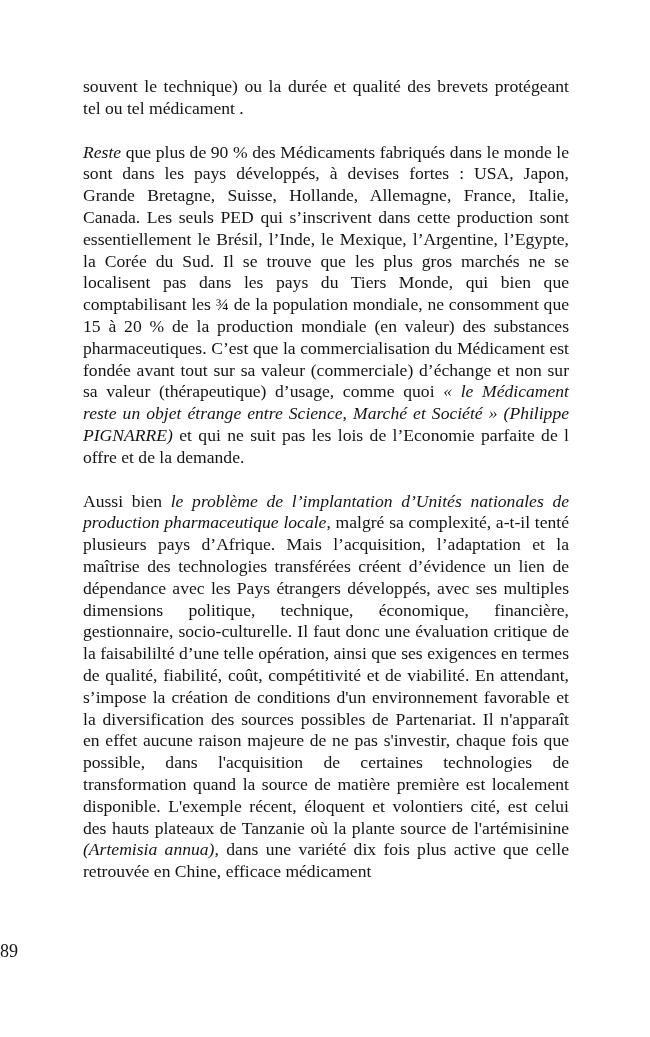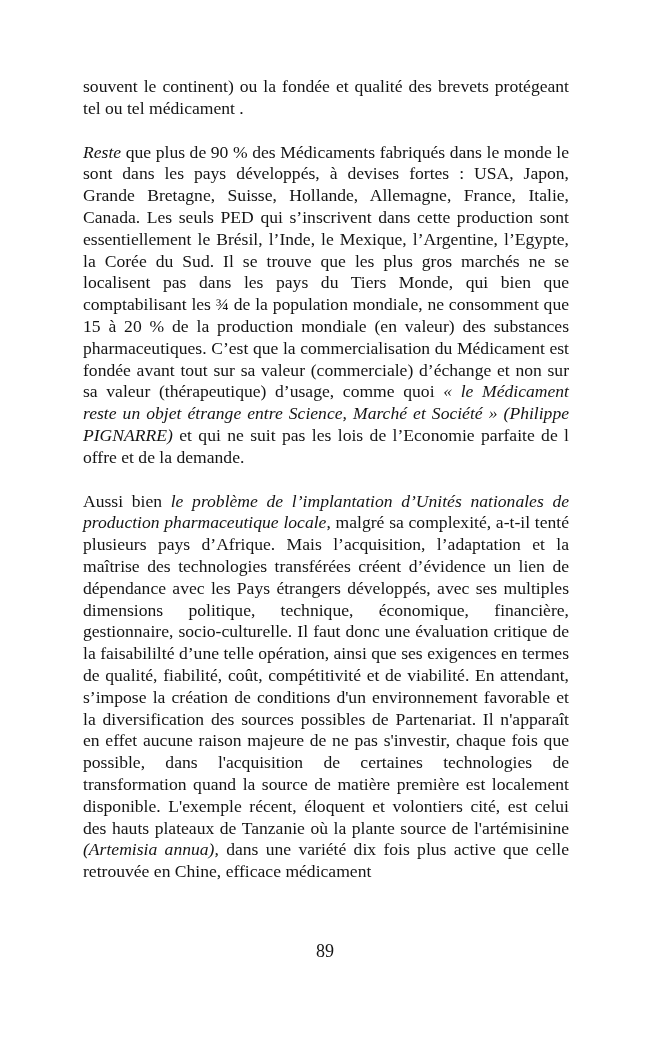--- a/index.html
+++ b/index.html
@@ -18,32 +18,32 @@
     margin: 0 0 22px 0;
     text-align: justify;
     text-align-last: left;
   }
   .para em { }
   .page-number {
     position: absolute;
     left: 0;
     width: 650px;
     top: 941px;
-    text-align: center;
+    text-align: left;
     font-family: "Liberation Serif", "DejaVu Serif", serif;
     font-size: 18px;
     color: #141414;
   }
 </style>
 </head>
 <body>
 
 <div class="page">
   <p class="para">
-    <span>souvent le continent) ou la fondée et qualité des brevets protégeant tel ou tel médicament .</span>
+    <span>souvent le technique) ou la durée et qualité des brevets protégeant tel ou tel médicament .</span>
   </p>
   <p class="para">
     <em>Reste</em><span> que plus de 90 % des Médicaments  fabriqués dans le monde le sont dans les pays développés, à devises fortes : USA, Japon, Grande Bretagne, Suisse, Hollande, Allemagne, France, Italie, Canada. Les seuls PED qui s’inscrivent dans cette production sont essentiellement le Brésil, l’Inde, le Mexique, l’Argentine, l’Egypte, la Corée du Sud. Il se trouve que les plus gros marchés ne se localisent pas dans les pays du  Tiers Monde, qui bien que comptabilisant les ¾ de la population mondiale, ne consomment que 15 à 20 % de la production mondiale (en valeur) des substances pharmaceutiques. C’est que la commercialisation du Médicament est fondée avant tout sur sa valeur (commerciale) d’échange et non sur sa valeur (thérapeutique) d’usage, comme quoi </span><em>« le Médicament reste un objet étrange entre  Science, Marché et Société » (Philippe PIGNARRE)</em><span> et qui ne suit pas les lois de l’Economie parfaite de l offre et de la demande.</span>
   </p>
   <p class="para">
     <span>Aussi bien </span><em>le problème de l’implantation d’Unités nationales de production pharmaceutique locale</em><span>, malgré sa complexité, a-t-il tenté plusieurs pays d’Afrique. Mais l’acquisition, l’adaptation et la maîtrise des technologies transférées créent d’évidence un lien de dépendance avec les Pays étrangers développés, avec ses multiples dimensions politique, technique, économique, financière, gestionnaire, socio-culturelle. Il faut donc une évaluation critique de la faisabililté d’une telle opération, ainsi que ses exigences en termes de qualité, fiabilité, coût, compétitivité et de viabilité. En attendant, s’impose la création de conditions d'un environnement favorable et la diversification des sources possibles de Partenariat. Il n'apparaît en effet aucune raison majeure de ne pas s'investir, chaque fois que possible, dans l'acquisition de certaines technologies de transformation quand la source de matière première est localement disponible. L'exemple récent, éloquent et volontiers cité, est celui des hauts plateaux de Tanzanie où la plante source de l'artémisinine </span><em>(Artemisia annua),</em><span> dans une variété dix fois plus active que celle retrouvée en Chine, efficace médicament</span>
   </p>
 </div>
 
 <div class="page-number">89</div>

